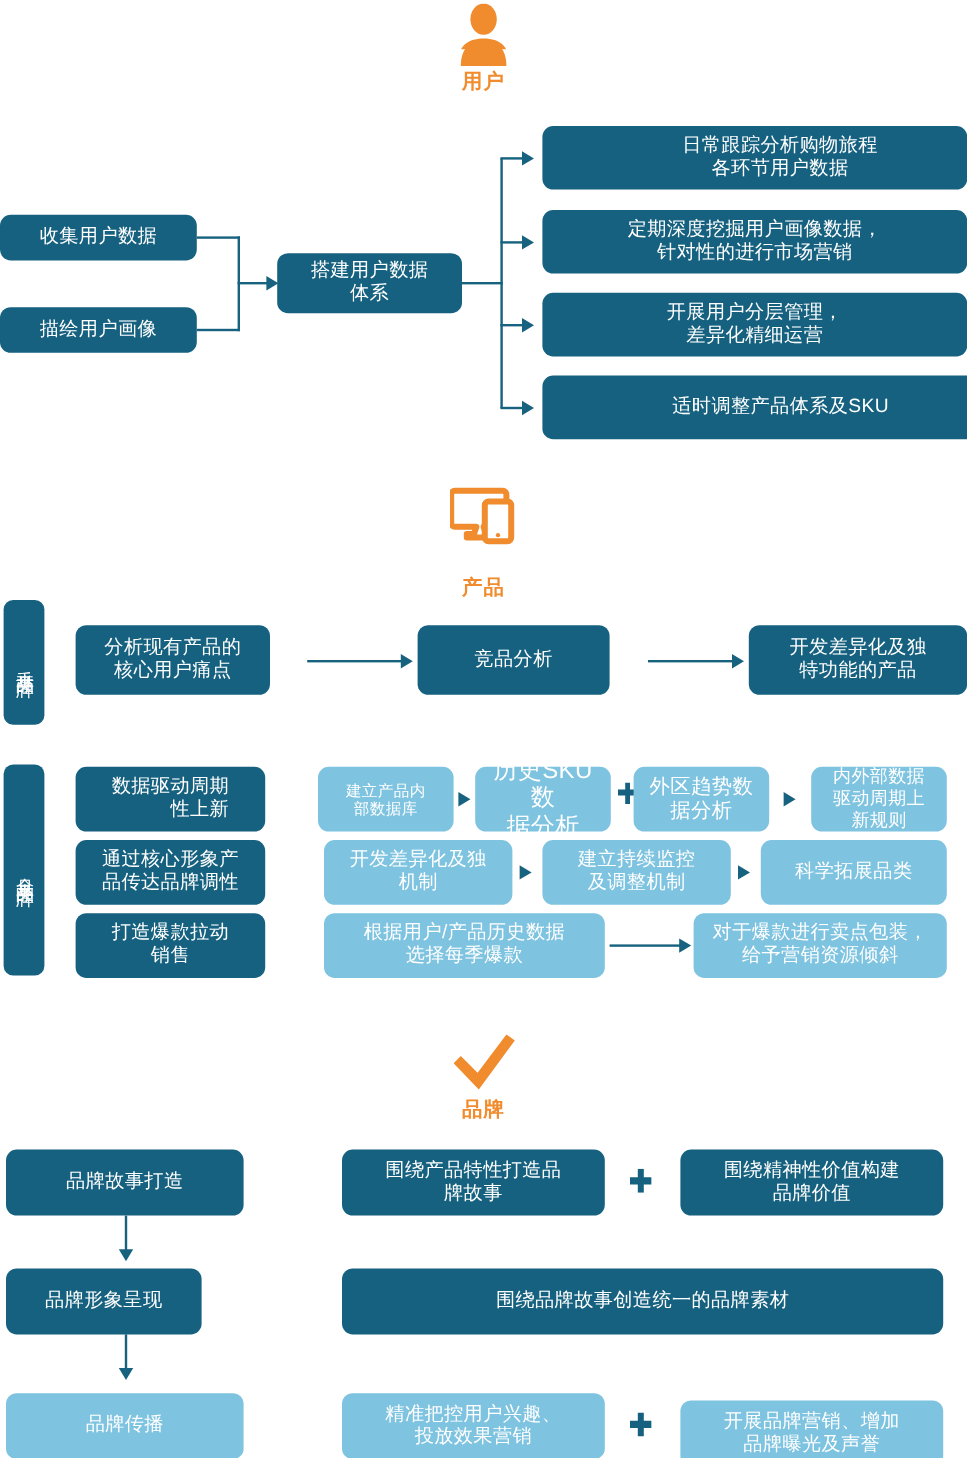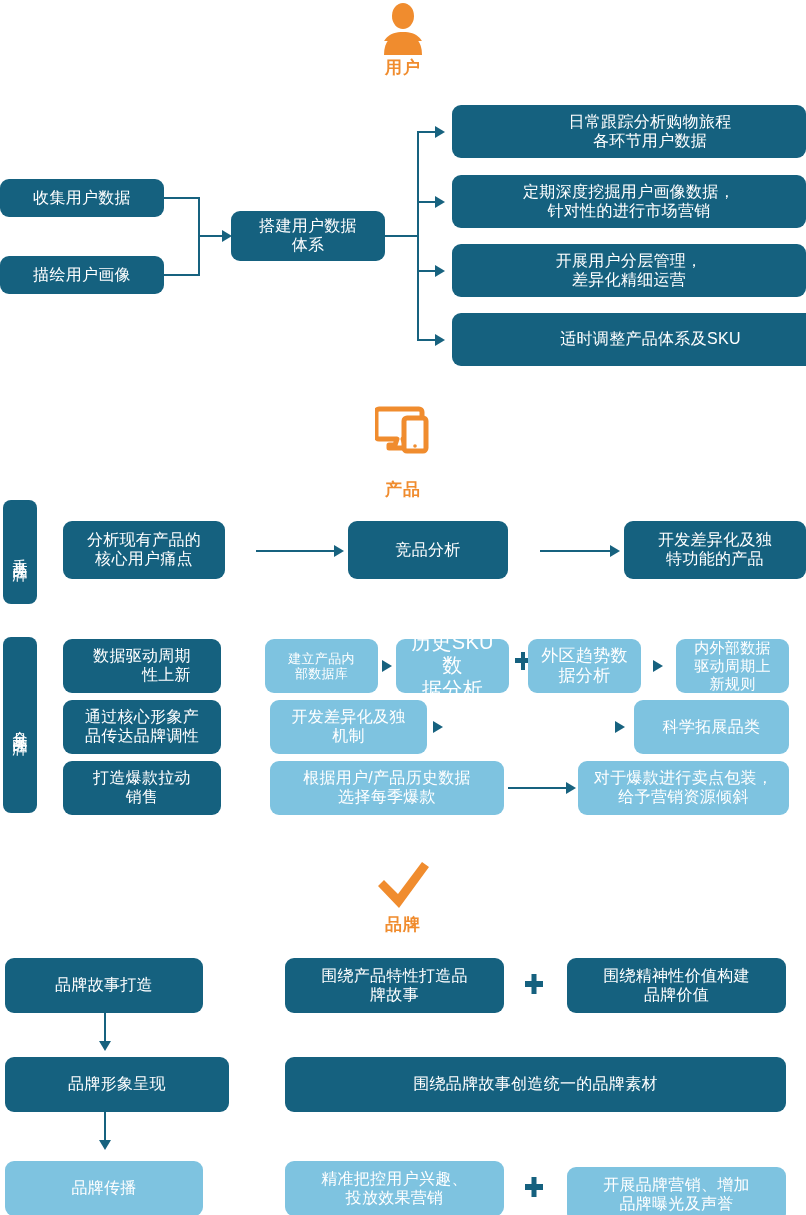--- a/index.html
+++ b/index.html
@@ -158,20 +158,22 @@
   <div class="arrow-r" style="left:653px; top:660px;"></div>
   <div class="box light ov" style="left:676px; top:639px; width:113px; height:54px; font-size:15px;">内外部数据
 驱动周期上
 新规则</div>
 
   <div class="box dark" style="left:63px; top:700px; width:158px; height:54px;">通过核心形象产
 品传达品牌调性</div>
   <div class="box light" style="left:270px; top:700px; width:157px; height:54px;">开发差异化及独
 机制</div>
   <div class="arrow-r" style="left:433px; top:721px;"></div>
+  <div class="box light" style="left:452px; top:700px; width:157px; height:54px;">建立持续监控
+及调整机制</div>
   <div class="arrow-r" style="left:615px; top:721px;"></div>
   <div class="box light" style="left:634px; top:700px; width:155px; height:54px;">科学拓展品类</div>
 
   <div class="box dark" style="left:63px; top:761px; width:158px; height:54px;">打造爆款拉动
 销售</div>
   <div class="box light" style="left:270px; top:761px; width:234px; height:54px;">根据用户/产品历史数据
 选择每季爆款</div>
   <div class="ln hline" style="left:508px; top:787px; width:60px;"></div>
   <div class="arrow-r" style="left:566px; top:782px;"></div>
   <div class="box light" style="left:578px; top:761px; width:211px; height:54px;">对于爆款进行卖点包装，
@@ -181,21 +183,21 @@
     <svg width="62" height="52" viewBox="0 0 62 52">
       <path d="M6 26 L12 20 L26 34 L50 2 L57 7 L27 48 Z" fill="#F08C2E"></path>
     </svg>
   </div>
   <div class="sect-label" style="left:343px; top:913px;">品牌</div>
 
   <div class="box dark" style="left:5px; top:958px; width:198px; height:55px;">品牌故事打造</div>
   <div class="ln vline" style="left:104px; top:1013px; height:32px;"></div>
   <div class="arrow-d" style="left:99px; top:1041px;"></div>
 
-  <div class="box dark" style="left:5px; top:1057px; width:224px; height:55px;">品牌形象呈现</div>
+  <div class="box dark" style="left:5px; top:1057px; width:163px; height:55px;">品牌形象呈现</div>
   <div class="ln vline" style="left:104px; top:1112px; height:32px;"></div>
   <div class="arrow-d" style="left:99px; top:1140px;"></div>
 
   <div class="box light" style="left:5px; top:1161px; width:198px; height:55px;">品牌传播</div>
 
   <div class="box dark" style="left:285px; top:958px; width:219px; height:55px;">围绕产品特性打造品
 牌故事</div>
   <div class="plus" style="left:525px; top:974px; font-size:0;">
     <svg width="18" height="20" viewBox="0 0 18 20">
         <path d="M6.5 0 h5 v7 h6.5 v6 h-6.5 v7 h-5 v-7 h-6.5 v-6 h6.5 z" fill="#15617f"></path>

